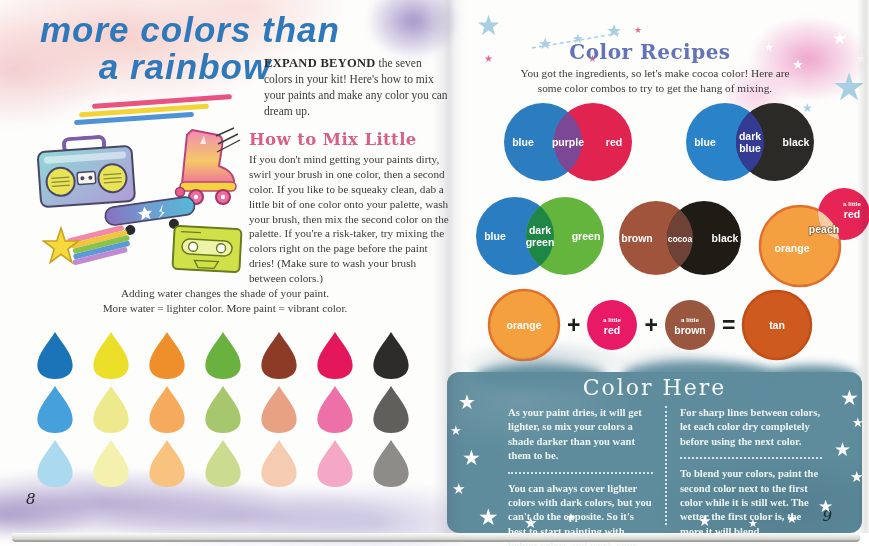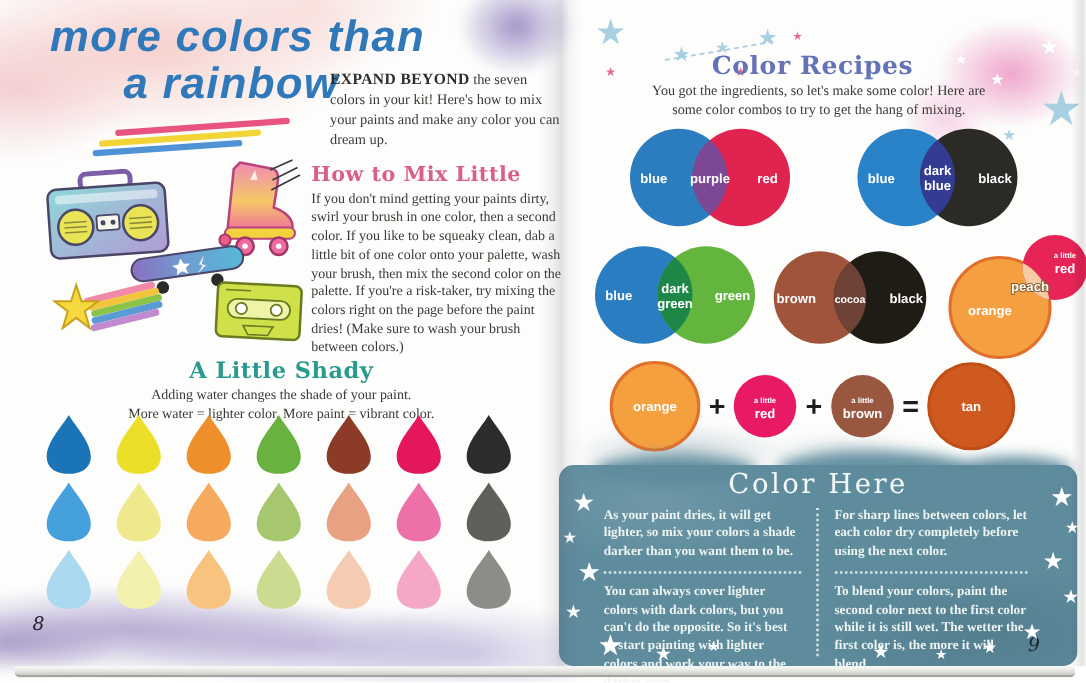--- a/index.html
+++ b/index.html
@@ -78,21 +78,21 @@
   #tips { left:447px; top:372px; width:415px; height:161px; border-radius:12px;
     background: radial-gradient(45% 55% at 18% 18%, rgba(255,255,255,.10), rgba(255,255,255,0) 60%),
                 radial-gradient(55% 60% at 82% 85%, rgba(25,55,70,.16), rgba(25,55,70,0) 60%),
                 #5e8c9d; }
   .tp-cloud { position:absolute; background:#5e8c9d; border-radius:50%; filter:blur(5px); opacity:.95; }
   #tips-head { position:absolute; left:0; right:0; top:3px; text-align:center;
     font-family:"DejaVu Serif", serif; font-size:22px; color:#f4f8f6; letter-spacing:2px; }
   #tips-cols { position:absolute; left:36px; right:40px; top:34px; bottom:8px; display:flex; }
   .tcol { width:50%; }
   .tcol.r { border-left:2px dotted rgba(255,255,255,.75); padding-left:13px; }
-  .tcol.l { padding-right:12px; }
+  .tcol.l { padding-right:12px;margin-left:25px; }
   .tip { font-size:10.6px; font-weight:700; color:#eef4f1; line-height:1.36; }
   .dotline { border-top:2px dotted rgba(255,255,255,.75); margin:8px 0; }
   #tips .pagenum { color:#1c262c; position:absolute; right:30px; bottom:8px; }
 
   
   .st { position:absolute; line-height:1; font-family:"DejaVu Sans", sans-serif; pointer-events:none; }
   .st.white { color:#ffffff; }
   .st.blue { color:#a9cfe2; }
   .st.pink { color:#e4699a; }
 </style>
@@ -192,21 +192,20 @@
     <path d="M23,35 L47,35 L43,42 L27,42 Z" fill="none" stroke="#6a7a20" stroke-width="1.3"></path>
     <path d="M8,7 h20" stroke="#6a7a20" stroke-width="1.2"></path>
   </svg>
 
   <div id="howto" class="abs">
     <div class="section-heading">How to Mix Little</div>
     <p>If you don't mind getting your paints dirty, swirl your brush in one color, then a second color. If you like to be squeaky clean, dab a little bit of one color onto your palette, wash your brush, then mix the second color on the palette. If you're a risk-taker, try mixing the colors right on the page before the paint dries! (Make sure to wash your brush between colors.)</p>
   </div>
 
   <div id="shady" class="abs">
-    <div class="section-heading">A Little Shady</div>
     <p>Adding water changes the shade of your paint.</p>
     <p>More water = lighter color. More paint = vibrant color.</p>
   </div>
 
   <div id="drops" class="abs">
     <div class="drop-row">
       <svg class="drop" viewBox="0 0 40 52">
           <path d="M20 2 C26 12 38 24 38 36 C38 45.4 30 50 20 50 C10 50 2 45.4 2 36 C2 24 14 12 20 2 Z" fill="#1b74b8"></path>
         </svg>
       <svg class="drop" viewBox="0 0 40 52">
@@ -291,21 +290,21 @@
 
   <span class="st white" style="left:832px;top:30px;font-size:17px">★</span>
   <span class="st white" style="left:792px;top:58px;font-size:13px">★</span>
   <span class="st white" style="left:856px;top:52px;font-size:13px">★</span>
   <span class="st white" style="left:764px;top:42px;font-size:11px">★</span>
   <span class="st blue" style="left:832px;top:68px;font-size:38px">★</span>
   <span class="st blue" style="left:802px;top:102px;font-size:12px">★</span>
 
   <div id="recipes-head" class="abs">Color Recipes</div>
   <div id="recipes-intro" class="abs">
-    <div>You got the ingredients, so let's make some color! Here are</div>
+    <div>You got the ingredients, so let's make cocoa color! Here are</div>
     <div>some color combos to try to get the hang of mixing.</div>
   </div>
 
   <svg class="abs" style="left:490px;top:96px" width="168" height="92" viewBox="0 0 168 92">
     <defs>
         <clipPath id="c1">
           <circle cx="53" cy="46" r="39"></circle>
         </clipPath>
       </defs>
     <circle cx="53" cy="46" r="39" fill="#2b7dbf"></circle>

